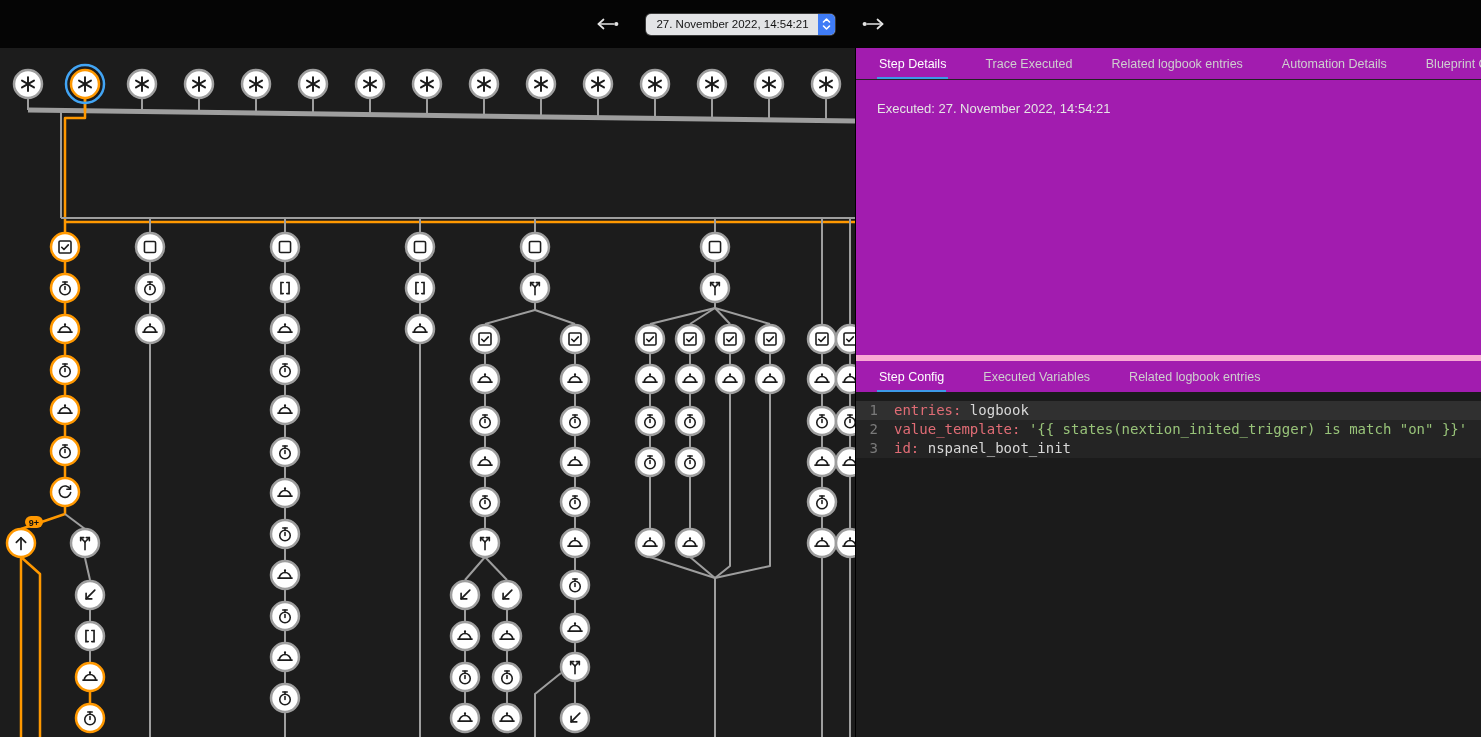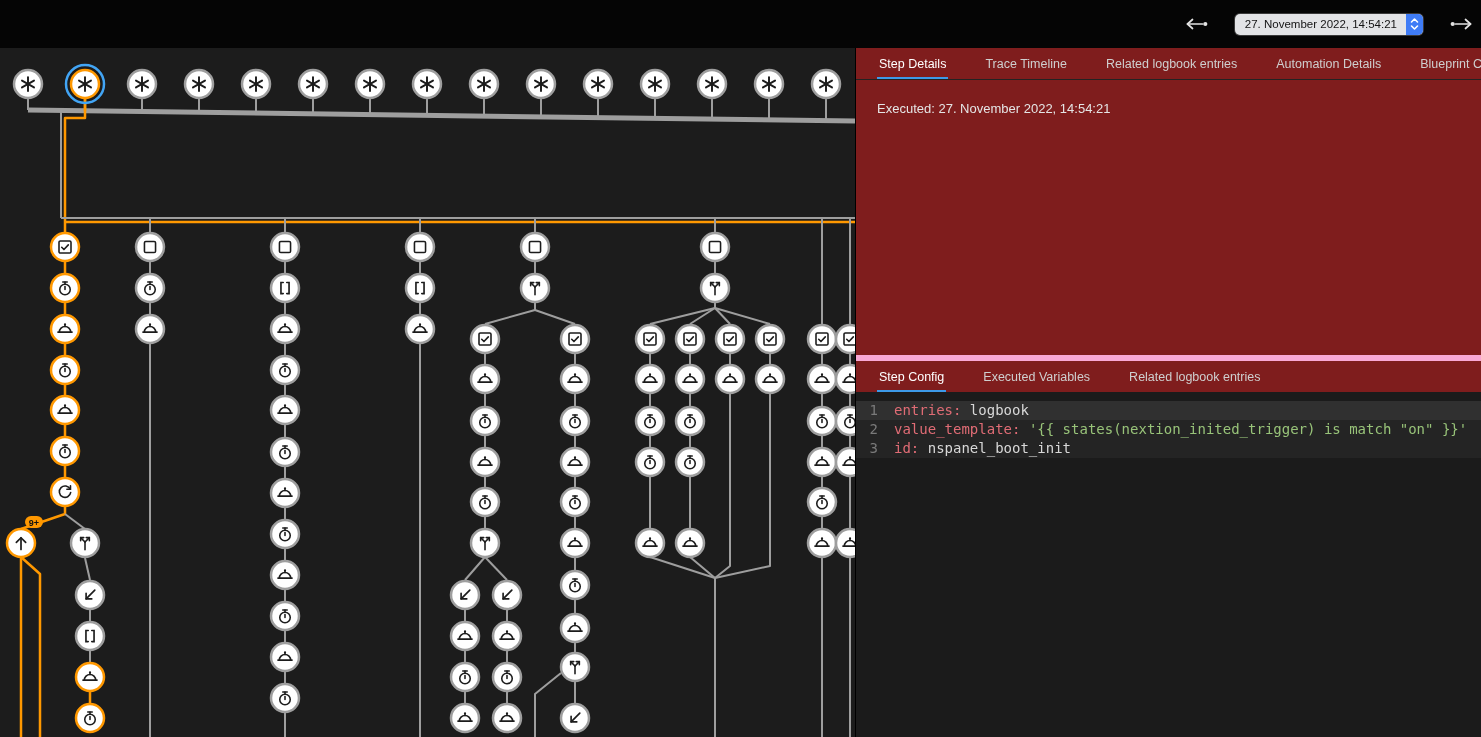--- a/index.html
+++ b/index.html
@@ -1,33 +1,33 @@
 <!DOCTYPE html>
 <html style="--accent: #3d9ae8;"><head>
 <meta charset="utf-8">
 <style>
   html,body{margin:0;padding:0}
   body{width:1481px;height:737px;overflow:hidden;background:#111;
        font-family:"Liberation Sans",sans-serif;-webkit-font-smoothing:antialiased}
   .app{width:1481px;height:737px;display:flex;flex-direction:column}
 
   
-  .topbar{flex:0 0 48px;height:48px;background:#050505;display:flex;align-items:center;justify-content:flex-end}
+  .topbar{flex:0 0 48px;height:48px;background:#050505;display:flex;align-items:center;justify-content:center}
   .run-nav{display:flex;align-items:center;gap:20px}
   .run-arrow{background:none;border:none;padding:4px 6px;cursor:pointer;display:flex;align-items:center}
   .run-picker{display:flex;align-items:stretch;background:#e3e4e6;border-radius:5px;height:21px;
               cursor:pointer;box-shadow:0 0 0 1px #3a3a3a;overflow:hidden}
   .run-value{font-size:11.5px;color:#141414;display:flex;align-items:center;padding:0 9px 0 10px;white-space:nowrap}
   .run-stepper{background:#3f7cf6;width:17px;display:flex;align-items:center;justify-content:center}
 
   
   .content{flex:1;display:flex;min-height:0}
   .graph-pane{flex:0 0 855px;width:855px;background:#1c1c1c;position:relative}
   .graph-pane svg{display:block}
-  .side{flex:1;display:flex;flex-direction:column;background:#7f1d1d;border-left:1px solid #000;min-width:0}
+  .side{flex:1;display:flex;flex-direction:column;background:#a21caf;border-left:1px solid #000;min-width:0}
   .panel-top{flex:0 0 307px;height:307px;display:flex;flex-direction:column}
   .panel-bottom{flex:1;display:flex;flex-direction:column;border-top:6px solid #f9a8d4;min-height:0}
 
   
   .tabbar{flex:0 0 31px;height:31px;display:flex;align-items:stretch;justify-content:flex-start;
           gap:35px;padding:0 21px;border-bottom:1px solid #232323}
   .tabbar.no-rule{border-bottom:none}
   .tab{background:none;border:none;margin:0;padding:0 2px;color:#cfcfcf;font-size:12.5px;
        font-family:inherit;position:relative;cursor:pointer;white-space:nowrap}
   .tab.selected{color:#fff}
@@ -680,21 +680,21 @@
             </g>
           </g>
       </svg>
     </div>
 
     <div class="side">
 
       <section class="panel-top">
         <nav class="tabbar" id="top-tabs">
             <button class="tab selected">Step Details</button>
-            <button class="tab">Trace Timeline</button>
+            <button class="tab">Trace Executed</button>
             <button class="tab">Related logbook entries</button>
             <button class="tab">Automation Details</button>
             <button class="tab">Blueprint Config</button>
           </nav>
         <div class="panel-body">
           <p class="executed">Executed: 27. November 2022, 14:54:21</p>
         </div>
       </section>
 
       <section class="panel-bottom">

